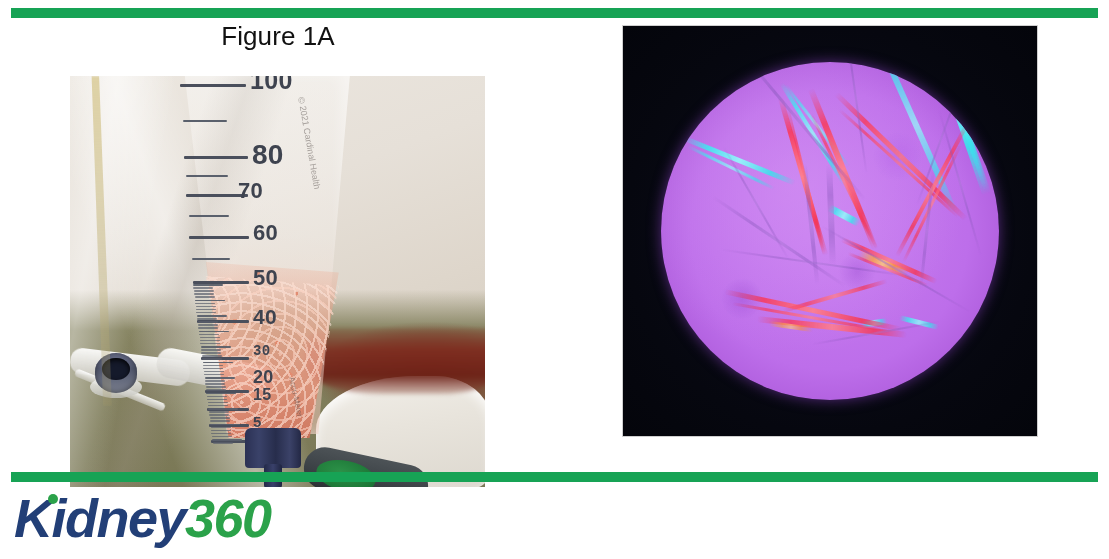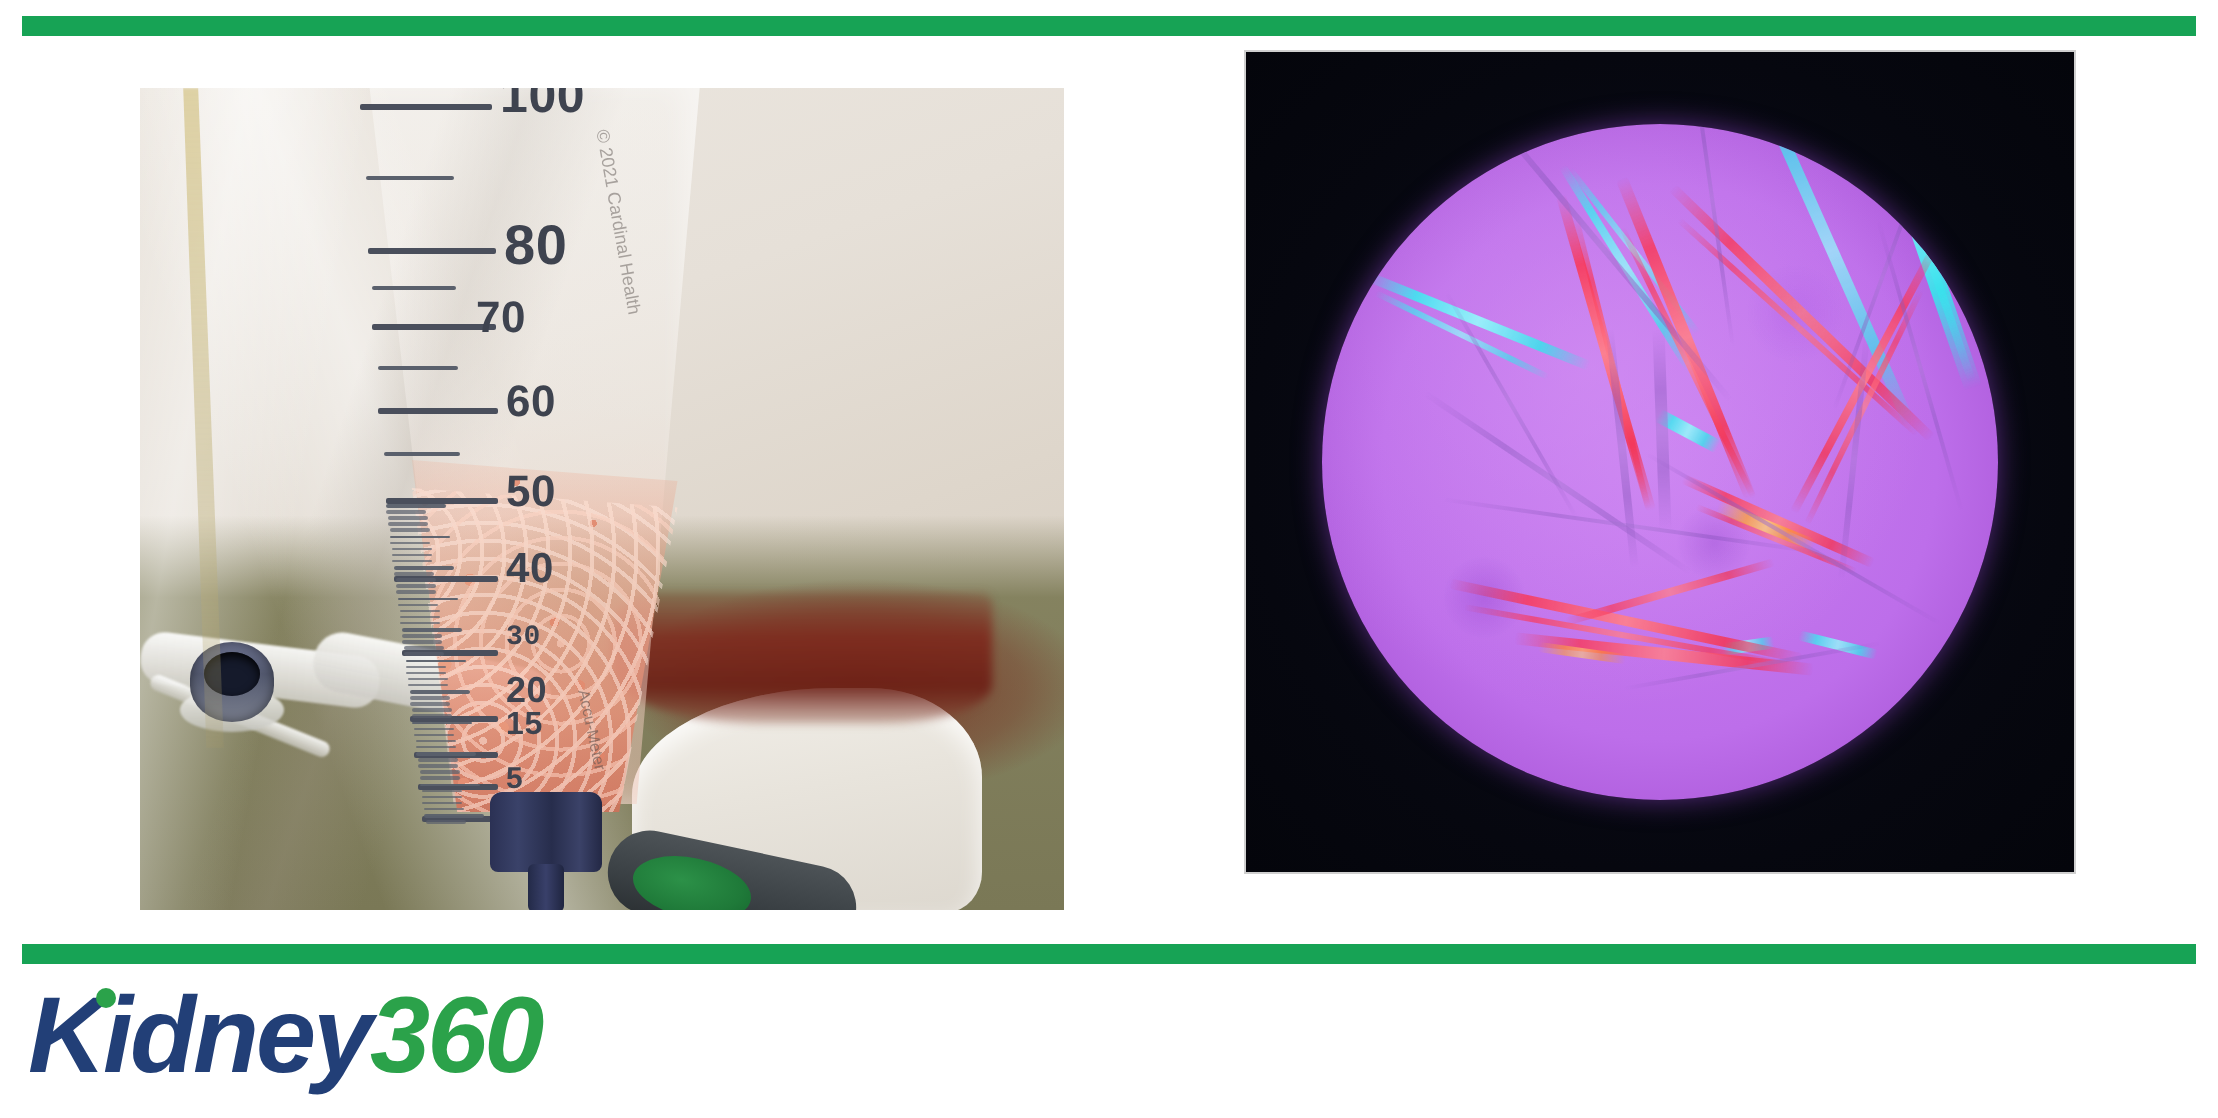--- a/index.html
+++ b/index.html
@@ -38,21 +38,21 @@
     line-height: 32px;
     letter-spacing: .1px;
     font-family: "Liberation Sans", sans-serif;
   }
 
   .fig-frame {
     position: relative;
     overflow: hidden;
     margin-top: 5px;
   }
-  .panel-a .fig-frame { width: 462px; height: 411px; margin-top: 24px; }
+  .panel-a .fig-frame { width: 415px; height: 411px; margin-top: 24px; }
   .panel-b .fig-frame { width: 416px; height: 412px; border: 1px solid #cfcfcf; box-sizing: border-box; }
 
   
   .photoA {
     position: absolute;
     inset: 0;
     background:
       
       radial-gradient(ellipse 150px 70px at 360px 300px, rgba(120,38,26,.80) 0%, rgba(120,38,26,.35) 55%, rgba(120,38,26,0) 78%),
       
@@ -251,20 +251,21 @@
     position:absolute; left:34px; top:6px; width:10px; height:10px;
     border-radius:50%; background:#2ba24a;
   }
 </style>
 </head>
 <body>
 
 <div class="rule top"></div>
 
 <div class="panel panel-a">
+  <div class="fig-title">Figure 1A</div>
   <div class="fig-frame">
     <div class="photoA"></div>
     <div class="drape"></div>
     <div class="basin"></div>
     <div class="fluidband"></div>
 
     <div class="tube-left"></div>
     <div class="tube-right"></div>
     <div class="tube-thin"></div>
     <div class="connector-collar"></div>

